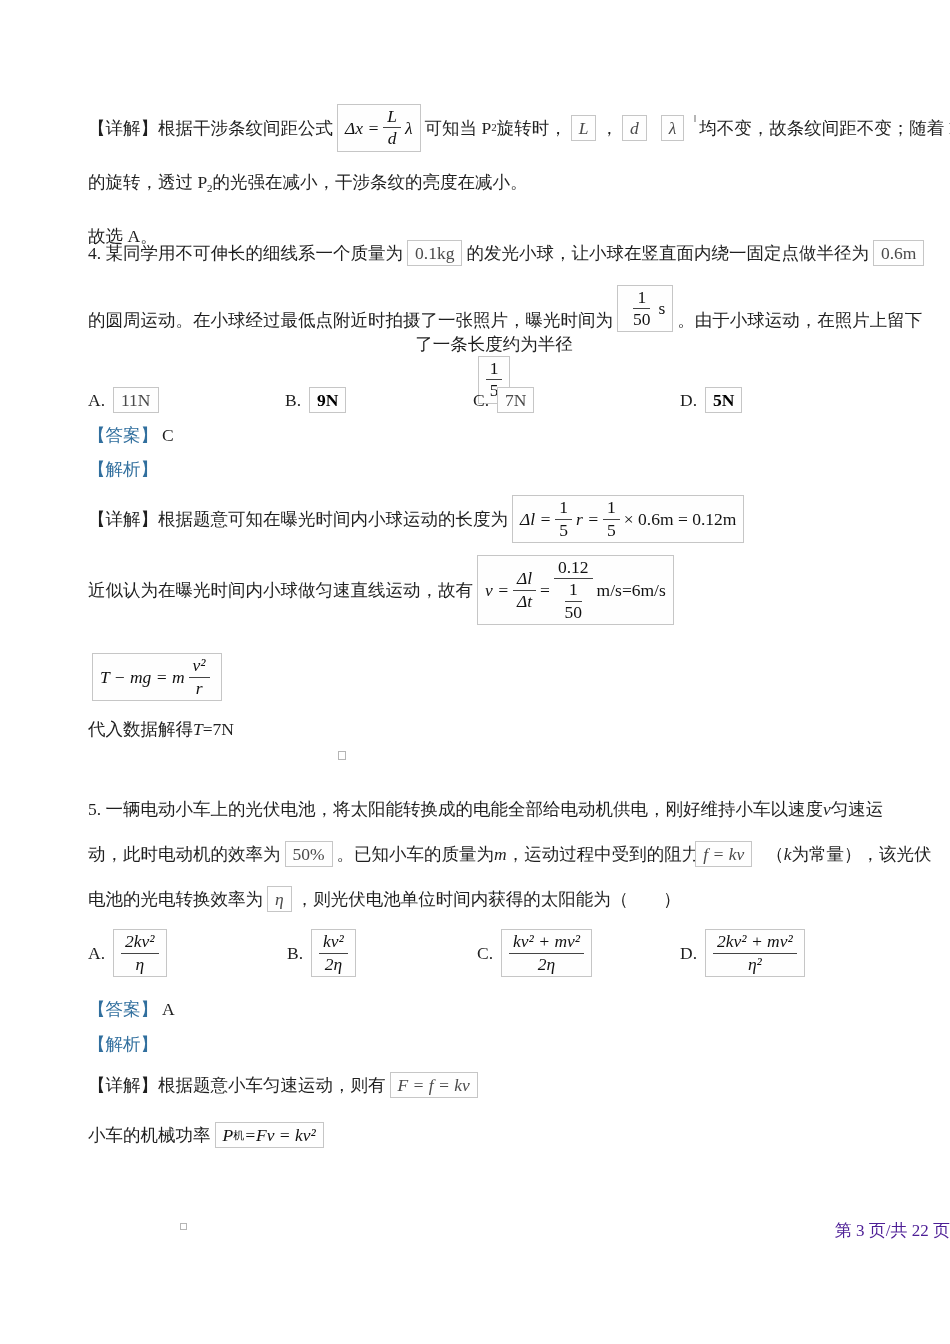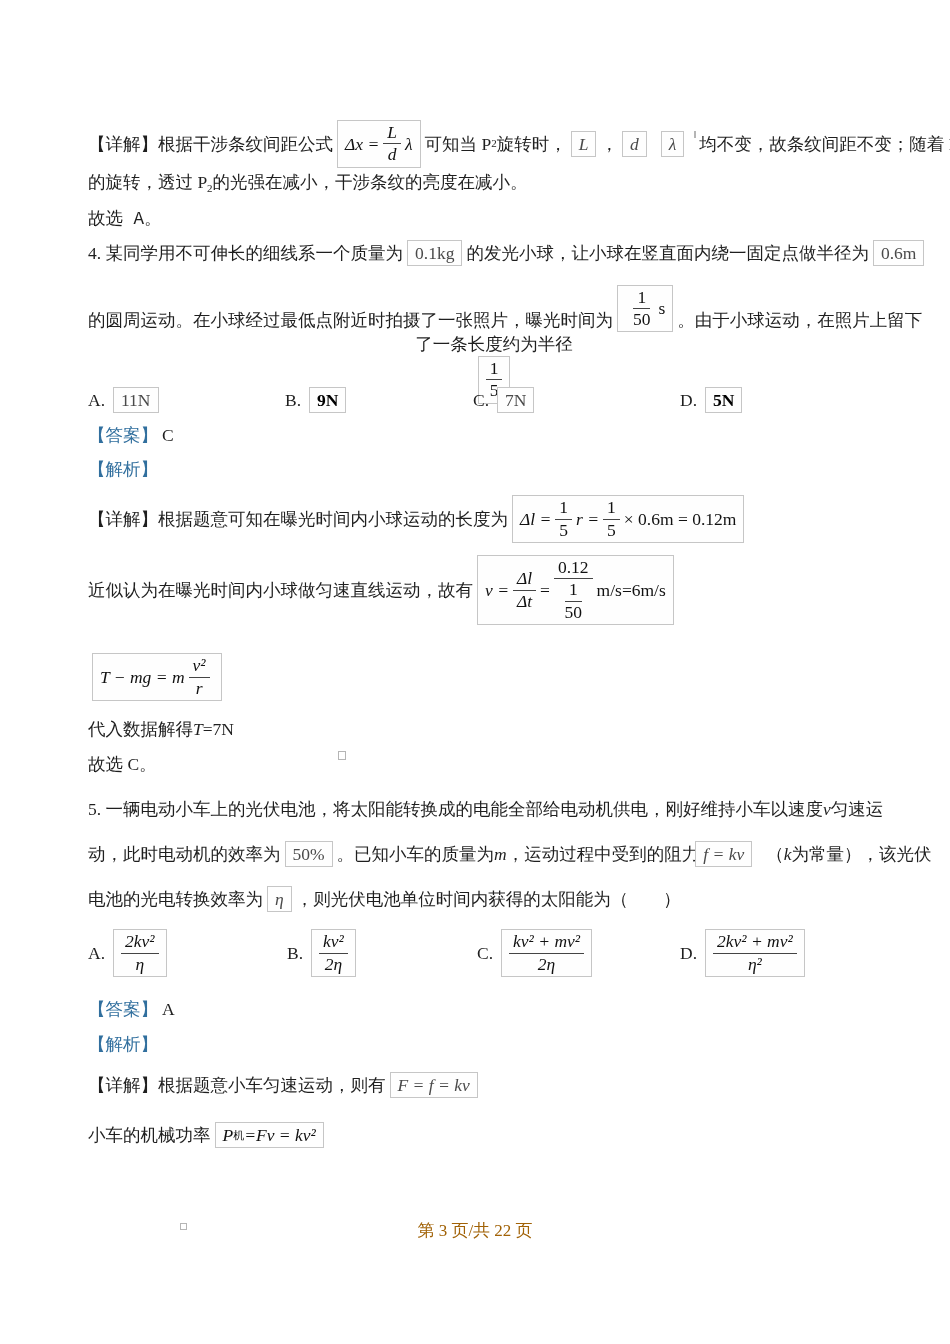--- a/index.html
+++ b/index.html
@@ -42,31 +42,31 @@
   .w1 { width:197px; } .w2 { width:188px; } .w3 { width:207px; }
   .v1 { width:199px; } .v2 { width:190px; } .v3 { width:203px; }
   
   .microbox {
     display:inline-block; width:8px; height:9px;
     border:1px solid #b5b5b5; background:#fff;
   }
   .microbox.raised { transform:translateY(-9px); margin:0 3px 0 6px; width:7px; height:7px; }
   .microbox.abs { position:absolute; }
   .footer {
-    position:absolute; left:0; width:950px; text-align:center;
-    color:#a16207; font-size:17px;
+    position:absolute; left:0; width:950px; text-align:right;
+    color:#4c1d95; font-size:17px;
   }
   .tallline { min-height:56px; }
 </style>
 </head>
 <body>
 
 <div class="page">
 
-  <div class="line" style="top:120px; min-height:46px;">
+  <div class="line" style="top:104px; min-height:46px;">
     <span class="seg">【详解】</span>
     <span class="seg">根据干涉条纹间距公式</span>
     <span class="fx dark">
       <span class="it">Δx =</span>
       <span class="frac">
         <span class="num it">L</span>
         <span class="den it">d</span>
       </span>
       <span class="it">λ</span>
     </span>
@@ -86,21 +86,21 @@
     <span class="microbox raised"></span>
     <span class="seg">均不变，故条纹间距不变；随着 P</span>
   </div>
 
   <div class="line" style="top:170px;align-items:flex-end;">
     <span class="seg">的旋转，透过 P</span>
       <sub class="sub">2</sub>
     <span class="seg">的光强在减小，干涉条纹的亮度在减小。</span>
   </div>
 
-  <div class="line" style="top:206px;font-family:Liberation Mono, monospace;">
+  <div class="line" style="top:224px;">
     <span class="seg">故选 A。</span>
   </div>
 
   <div class="line" style="top:240px;">
     <span class="seg">4. 某同学用不可伸长的细线系一个质量为</span>
     <span class="fx">0.1kg</span>
     <span class="seg">的发光小球，让小球在竖直面内绕一固定点做半径为</span>
     <span class="fx">0.6m</span>
   </div>
 
@@ -204,23 +204,20 @@
   </div>
 
   <div class="line" style="top:717px;">
     <span class="seg">代入数据解得 </span>
     <span class="it">T</span>
     <span class="seg">=7N</span>
   </div>
 
   <span class="microbox abs" style="left:338px; top:751px;"></span>
 
-  <div class="line" style="top:752px;">
-    <span class="seg">故选 C。</span>
-  </div>
 
   <div class="line" style="top:797px;">
     <span class="seg">5. 一辆电动小车上的光伏电池，将太阳能转换成的电能全部给电动机供电，刚好维持小车以速度 </span>
     <span class="it">v</span>
     <span class="seg">匀速运</span>
   </div>
 
   <div class="line" style="top:841px;">
     <span class="seg">动，此时电动机的效率为</span>
     <span class="fx">50%</span>

